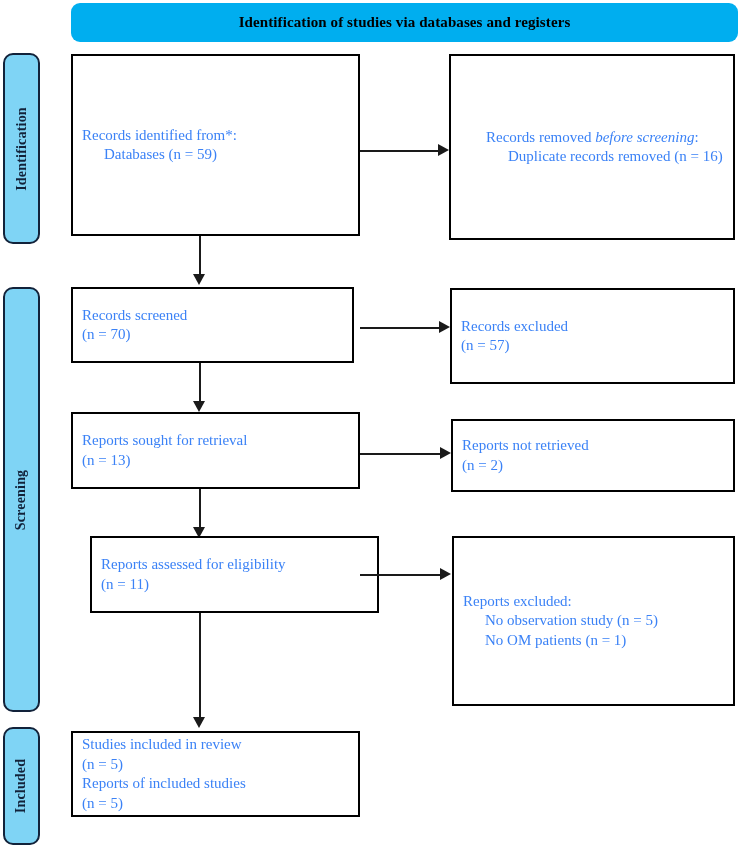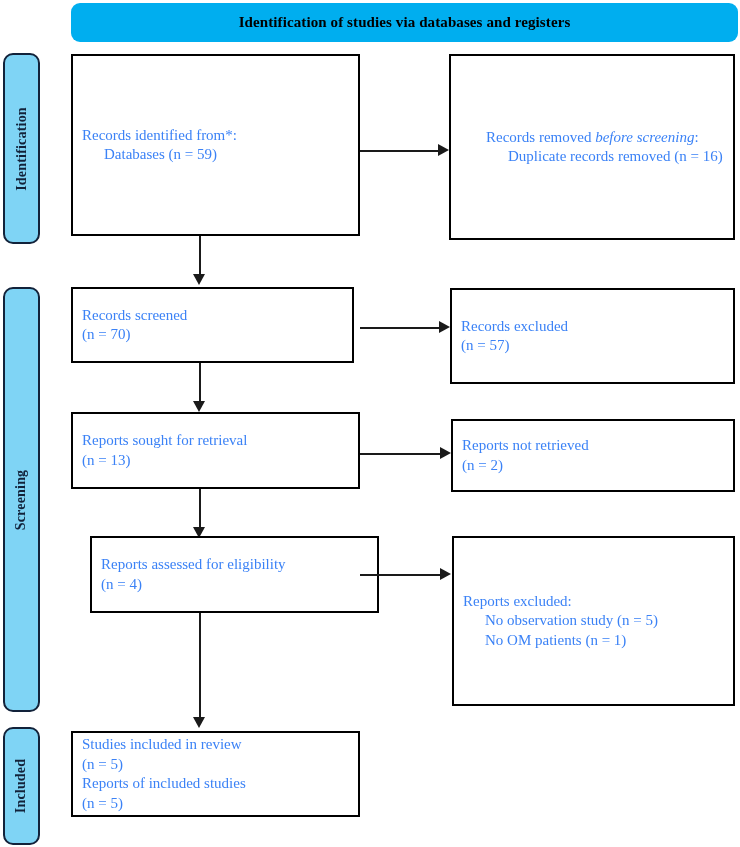--- a/index.html
+++ b/index.html
@@ -185,21 +185,21 @@
 
   <div class="conn conn-h" style="left:360px; top:453px; width:80px;"></div>
   <div class="arrow-right" style="left:440px; top:446.5px;"></div>
 
   <div class="conn conn-v" style="left:199px; top:489px; height:39px;"></div>
   <div class="arrow-down" style="left:193.3px; top:527px;"></div>
 
   <div class="node" style="left:71px; top:536px; width:289px; height:77px;margin-left:19px;">
     <div class="node-body">
       <span class="ln">Reports assessed for eligibility</span>
-      <span class="ln">(n = 4)</span>
+      <span class="ln">(n = 11)</span>
     </div>
   </div>
 
   <div class="node" style="left:452px; top:536px; width:283px; height:170px;">
     <div class="node-body">
       <span class="ln">Reports excluded:</span>
       <span class="ln ind">No observation study (n = 5)</span>
       <span class="ln ind">No OM patients (n = 1)</span>
     </div>
   </div>

